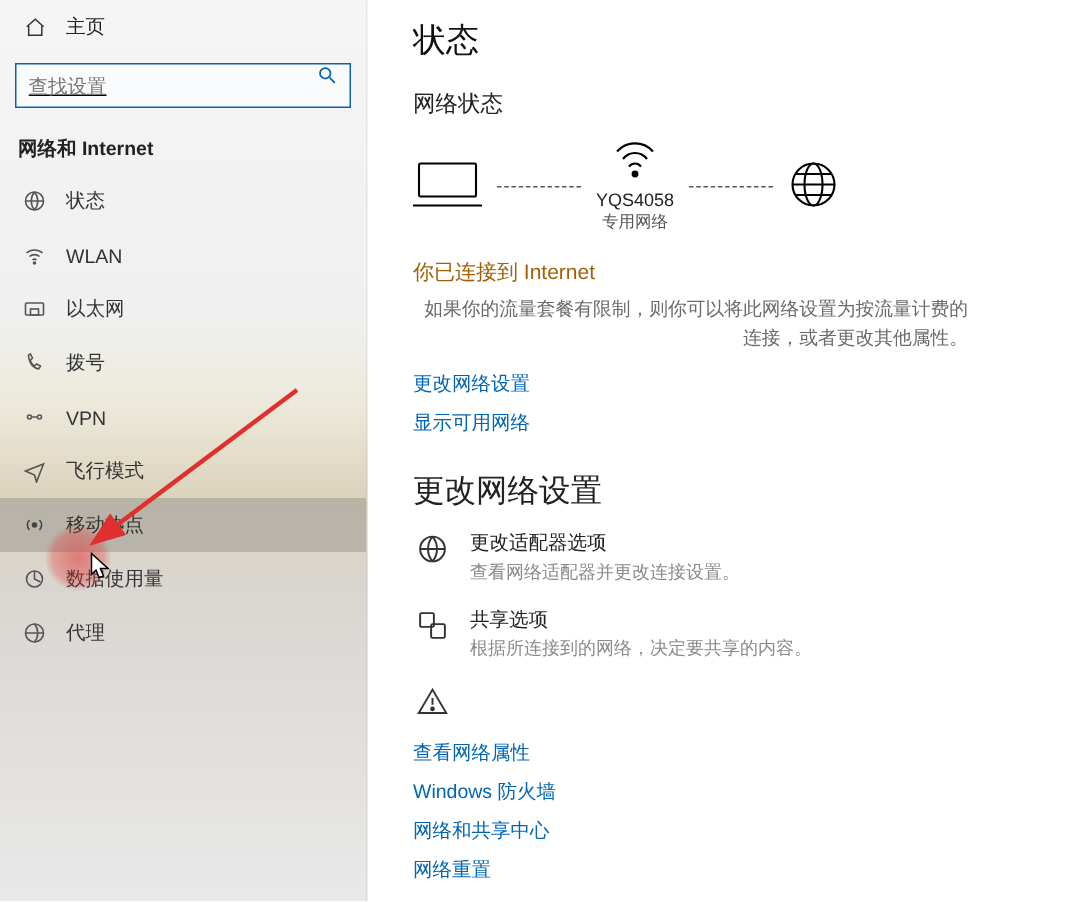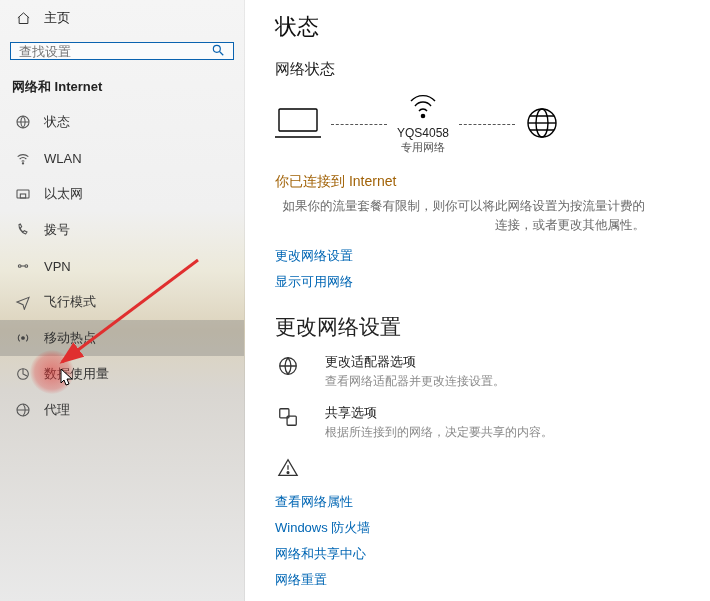--- a/index.html
+++ b/index.html
@@ -30,24 +30,25 @@
     display: flex; align-items: center;
     height: 36px; padding-left: 12px;
     color: #222;
   }
   .home-row .icon { width: 22px; display:flex; justify-content:center; }
   .home-row span.label { margin-left: 10px; font-size: 13px; }
 
   .search-wrap { padding: 6px 10px 4px 10px; }
   .search-box {
     display:flex; 
-    height: 18px;
+    height: 30px;
     border: 1.5px solid #0a63b0;
     background: #fafbfc;
     padding: 0 8px;
+    text-decoration: underline;
   }
   .search-box input {
     flex:1; border:none; outline:none; background:transparent;
     font-size: 13px; color:#555;
   }
   .search-box .sicon { color:#0a63b0; font-size:14px; }
 
   .category {
     padding: 14px 12px 8px 12px;
     font-size: 13px; font-weight:600; color:#222;
@@ -88,21 +89,21 @@
   .diagram .wifi-label { font-size:12px; color:#222; margin-top:2px; }
   .diagram .wifi-sub { font-size:11px; color:#555; }
 
   .connected { font-size:14px; color:#a16207; margin-top:18px; }
   .desc { font-size:12.5px; color:#6a6a6a; margin:6px 0 12px 0; line-height:1.5; max-width:370px;text-align:right; }
 
   .link { color:#0066b4; font-size:13px; margin:8px 0; cursor:pointer; display:block; }
 
   .section-h { font-size:21px; color:#222; margin:22px 0 12px 0; font-weight:400; }
 
-  .opt-row { display:flex; gap:24px; margin:10px 0 14px 0; }
+  .opt-row { display:flex; gap:12px; margin:10px 0 14px 0; }
   .opt-row .oicon { width:26px; display:flex; justify-content:center; padding-top:2px; }
   .opt-row .otxt { }
   .opt-row .otitle { font-size:13px; color:#222; }
   .opt-row .osub { font-size:12px; color:#8a8a8a; margin-top:2px; }
 
   
   .arrow-wrap {
     position:absolute; left:40px; top:252px; pointer-events:none;
     z-index:50;
   }

